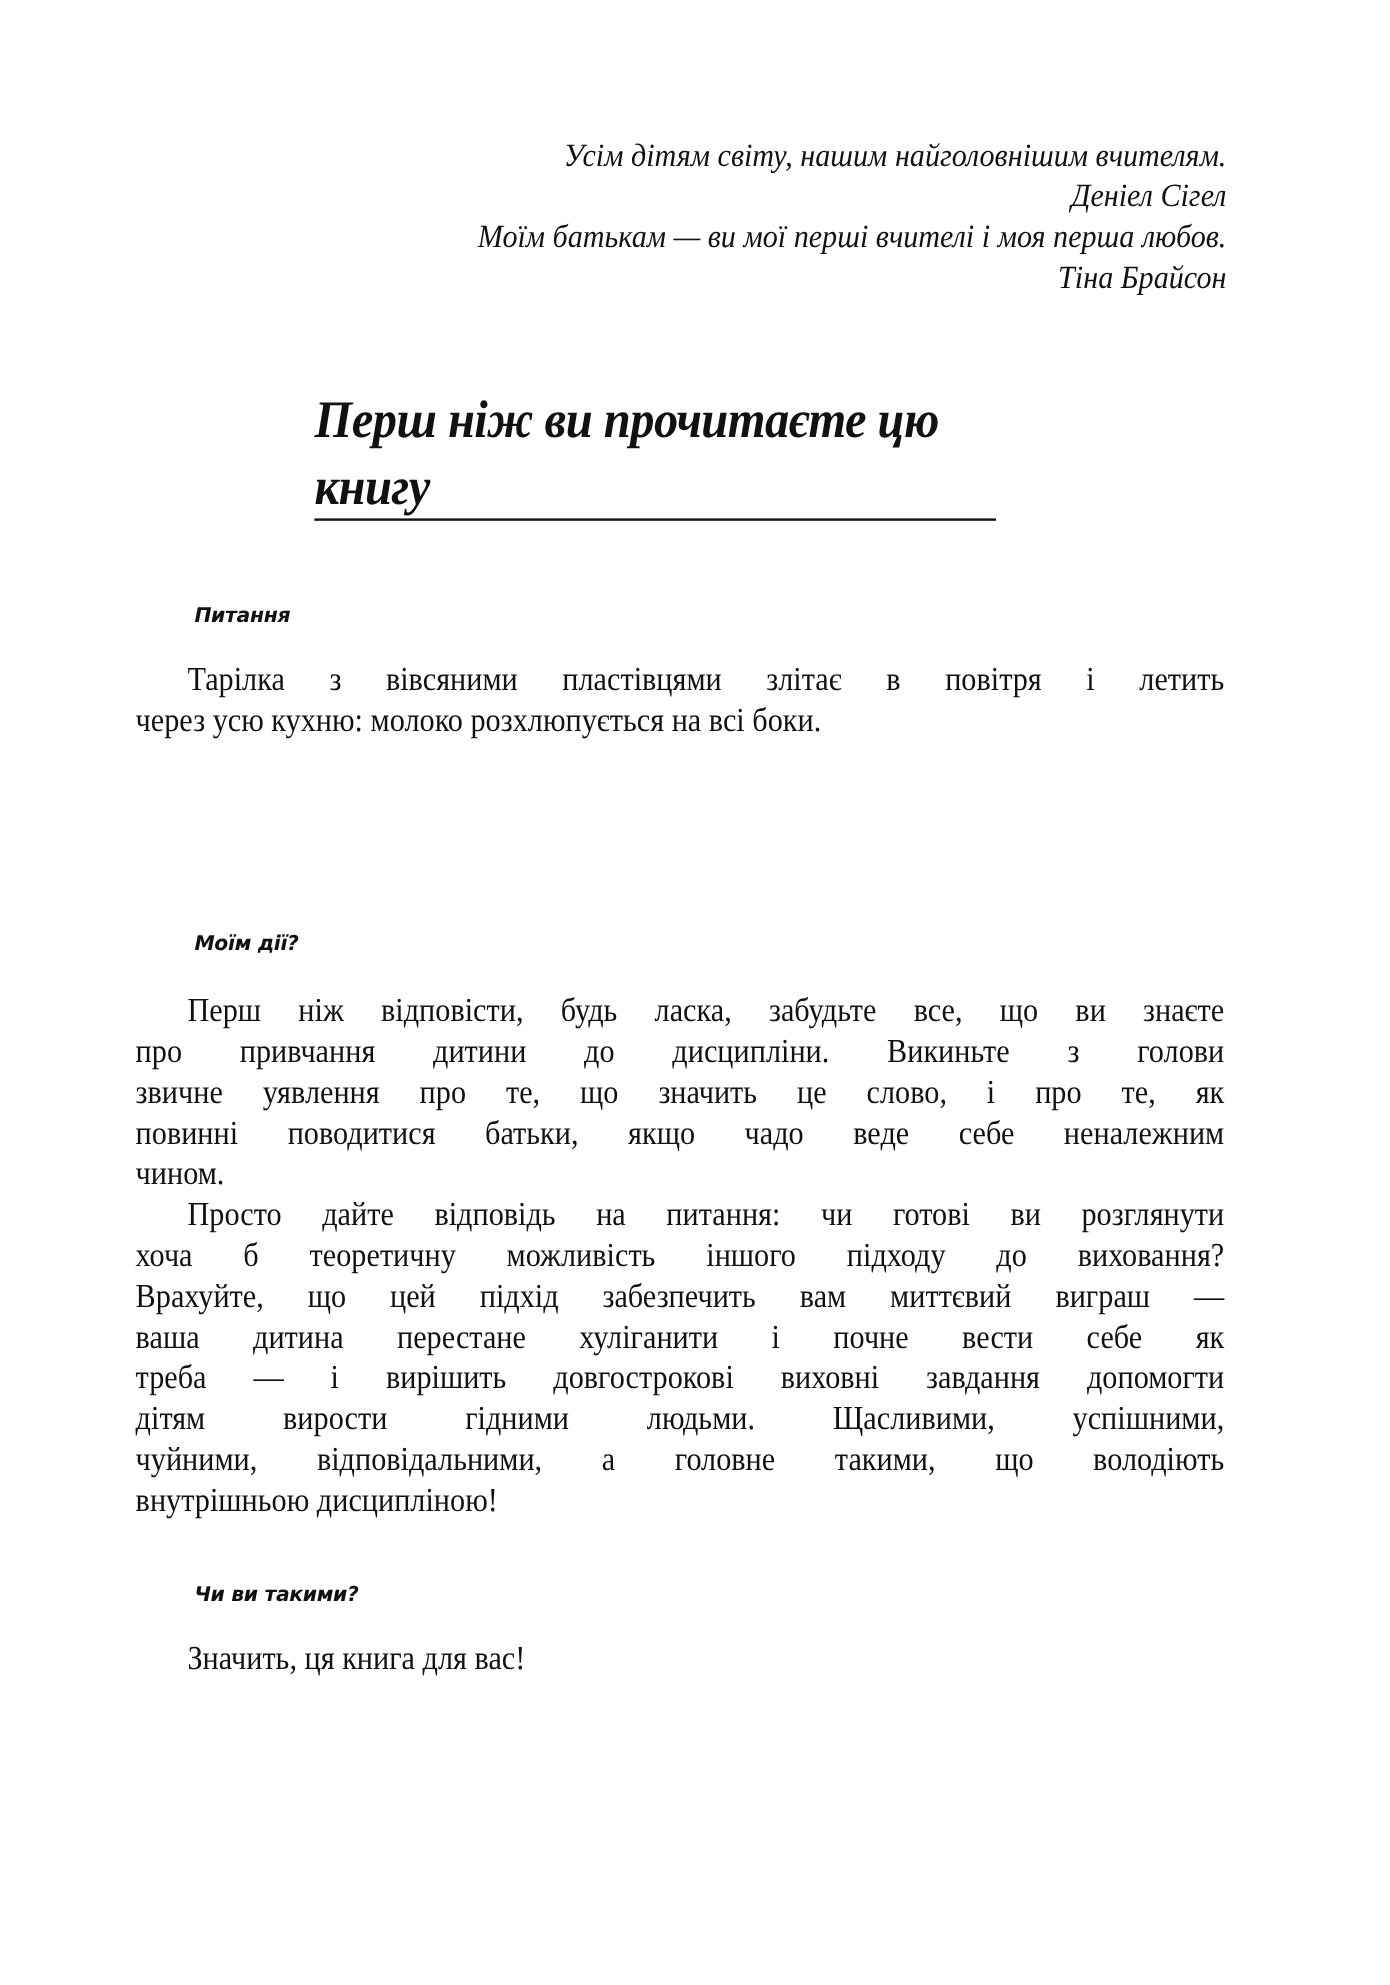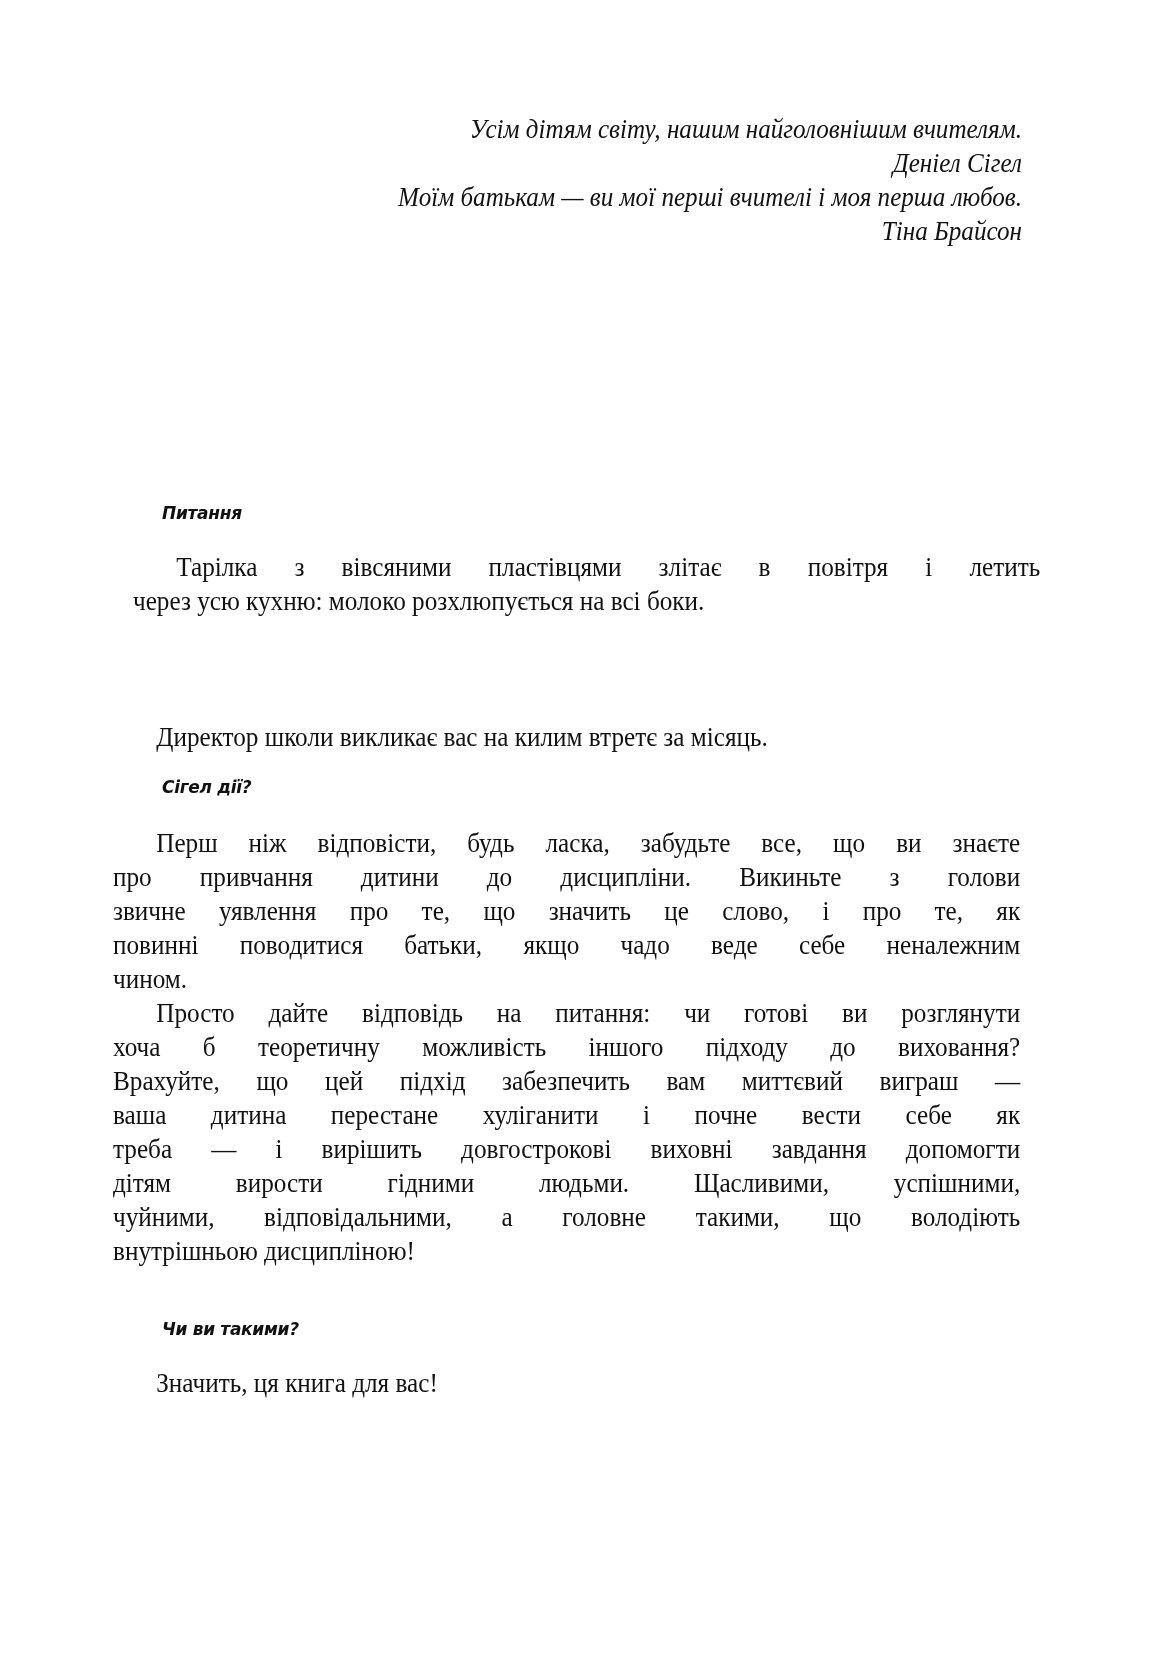--- a/index.html
+++ b/index.html
@@ -46,36 +46,38 @@
 
 <div class="page">
 
   <div class="epigraph">
     <div>Усім дітям світу, нашим найголовнішим вчителям.</div>
     <div>Деніел Сігел</div>
     <div>Моїм батькам — ви мої перші вчителі і моя перша любов.</div>
     <div>Тіна Брайсон</div>
   </div>
 
+  <div class="title-block">
+    <div class="title">
+      <div>Перш ніж ви прочитаєте цю</div>
+      <div>книгу</div>
+    </div>
+    <div class="title-rule"></div>
+  </div>
 
   <div class="subhead" style="top:498px;">Питання</div>
 
-  <div class="para" style="top:550px;margin-left:20px;">
+  <div class="para" style="top:550px;">
     <div class="inner">
       <span class="ln just ind">Тарілка з вівсяними пластівцями злітає в повітря і летить</span>
       <span class="ln">через усю кухню: молоко розхлюпується на всі боки.</span>
     </div>
   </div>
-  <div class="para" style="top:720px;">
-    <div class="inner">
-      <span class="ln ind">Директор школи викликає вас на килим втретє за місяць.</span>
-    </div>
-  </div>
 
-  <div class="subhead" style="top:772px;">Сігел дії?</div>
+  <div class="subhead" style="top:772px;">Моїм дії?</div>
 
   <div class="para" style="top:826px;">
     <div class="inner">
       <span class="ln just ind">Перш ніж відповісти, будь ласка, забудьте все, що ви знаєте</span>
       <span class="ln just">про привчання дитини до дисципліни. Викиньте з голови</span>
       <span class="ln just">звичне уявлення про те, що значить це слово, і про те, як</span>
       <span class="ln just">повинні поводитися батьки, якщо чадо веде себе неналежним</span>
       <span class="ln">чином.</span>
     </div>
   </div>

